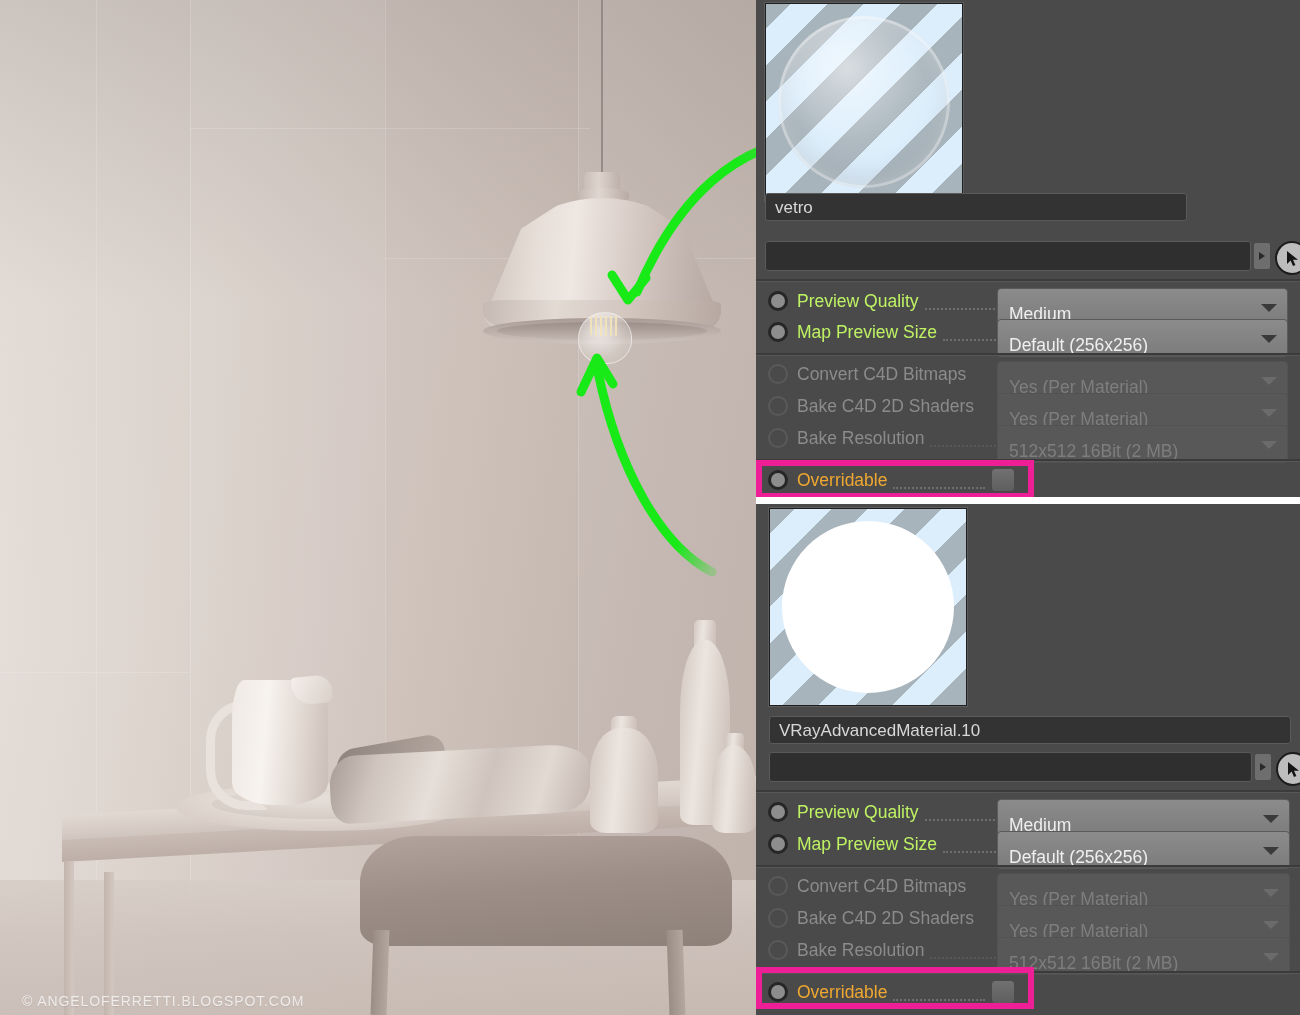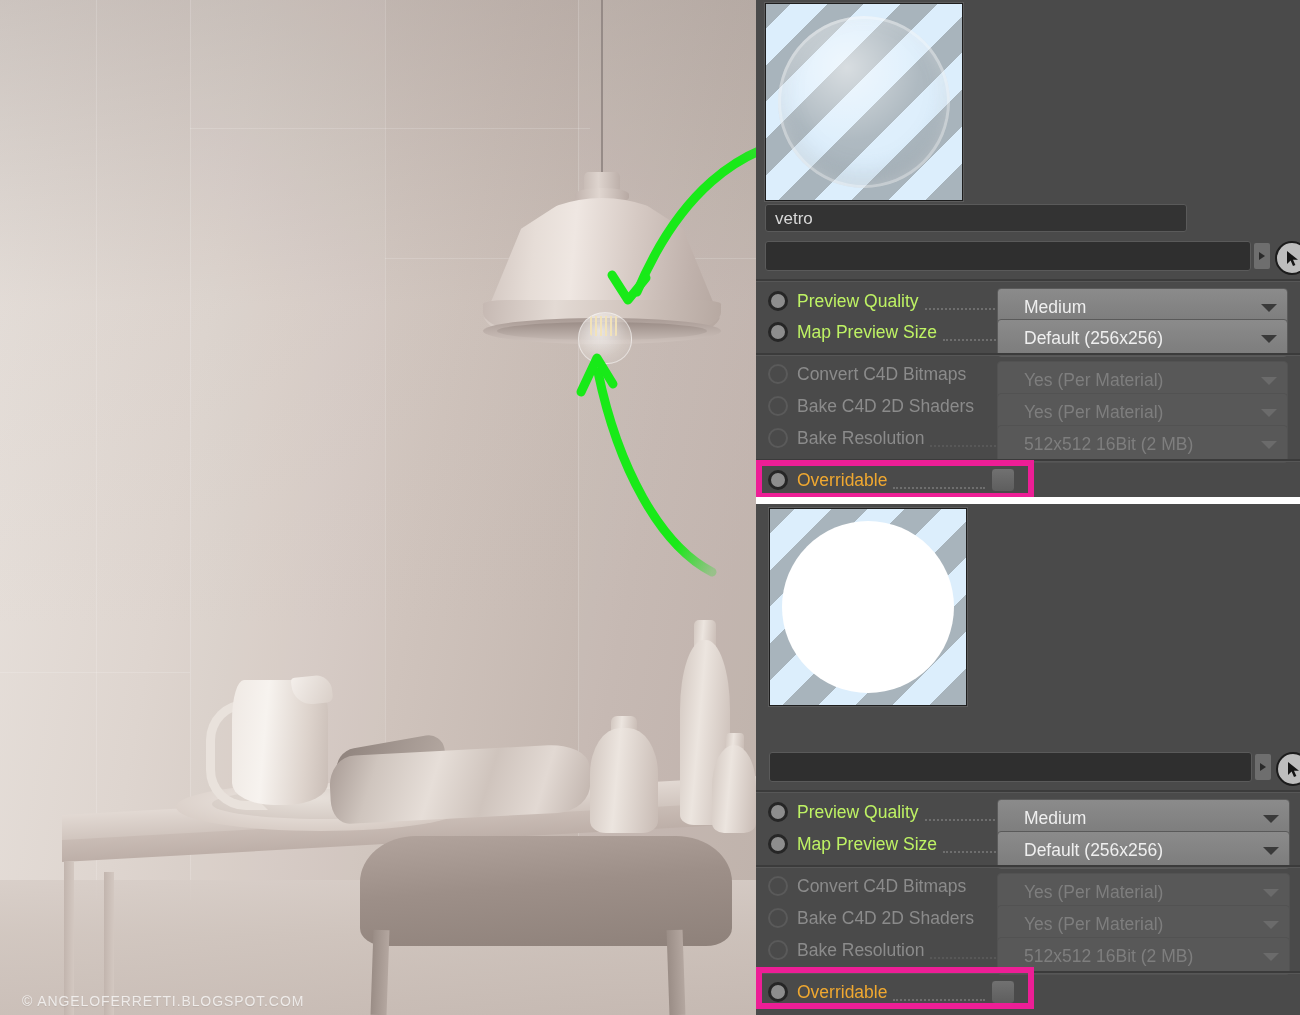--- a/index.html
+++ b/index.html
@@ -220,21 +220,21 @@
   .plabel.on{color:#bef264;}
   .plabel.off{color:#8b8b8b;}
   .plabel.hl{color:#f0a830;}
   .dots{
     flex:1;margin:0 6px;align-self:flex-end;margin-bottom:6px;
     border-bottom:2.5px dotted #6e6e6e;min-width:10px;
   }
   .dots.off{border-bottom-color:#585858;}
   .ddown{
     position:absolute;height:38px;border-radius:4px;box-sizing:border-box;
-    display:flex;align-items:center;padding-left:26px;
+    display:flex;align-items:flex-end;padding-left:11px;
     font-size:17.5px;
   }
   .ddown.on{background:linear-gradient(180deg,#8b8b8b,#7c7c7c);color:#efefef;border:1px solid #5a5a5a;}
   .ddown.off{background:#585858;color:#7e7e7e;border:1px solid #525252;}
   .caret{
     position:absolute;right:10px;top:50%;margin-top:-3px;
     width:0;height:0;border-left:8px solid transparent;border-right:8px solid transparent;
   }
   .caret.on{border-top:8px solid #3a3a3a;}
   .caret.off{border-top:8px solid #6b6b6b;}
@@ -325,21 +325,21 @@
   </div>
 
   <div class="whiteleft"></div>
 
   <div class="pane pane-top">
 
     <div class="swatch" style="left:9px;top:3px;">
       <div class="sphere glass"></div>
     </div>
 
-    <div class="namefield" style="left:9px;top:204px;width:422px;">vetro</div>
+    <div class="namefield" style="left:9px;top:193px;width:422px;">vetro</div>
 
     <div class="linkrow" style="left:9px;top:241px;width:526px;">
       <div class="linkfield" style="width:486px;"></div>
       <div class="linkarrow" style="left:489px;">
           <i></i>
         </div>
       <div class="cursorbtn" style="left:510px;top:0;">
         <svg width="17" height="17" viewBox="0 0 17 17">
             <path d="M3 1 L3 14 L6.6 10.6 L9 16 L11.4 15 L9 9.8 L14 9.8 Z" fill="#151515"></path>
           </svg>
@@ -411,20 +411,21 @@
   <div class="hlbox" style="left:756px;top:460px;width:278px;height:39px;"></div>
 
   <div class="whitegap"></div>
 
   <div class="pane pane-bot">
 
     <div class="swatch" style="left:13px;top:4px;">
       <div class="sphere white"></div>
     </div>
 
+    <div class="namefield" style="left:13px;top:212px;width:522px;">VRayAdvancedMaterial.10</div>
 
     <div class="linkrow" style="left:13px;top:248px;width:522px;">
       <div class="linkfield" style="width:483px;"></div>
       <div class="linkarrow" style="left:486px;">
           <i></i>
         </div>
       <div class="cursorbtn" style="left:507px;top:0;">
         <svg width="17" height="17" viewBox="0 0 17 17">
             <path d="M3 1 L3 14 L6.6 10.6 L9 16 L11.4 15 L9 9.8 L14 9.8 Z" fill="#151515"></path>
           </svg>

